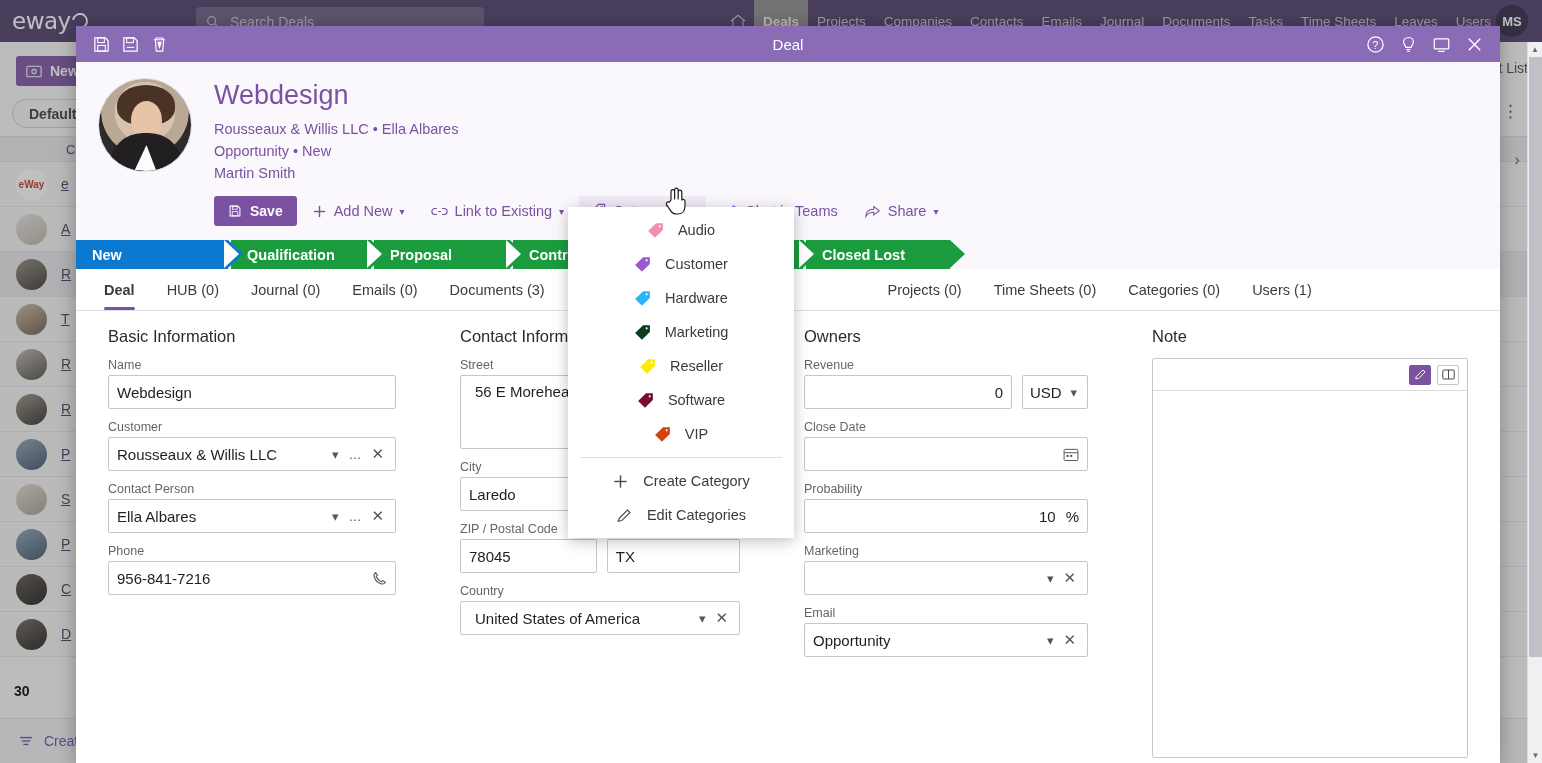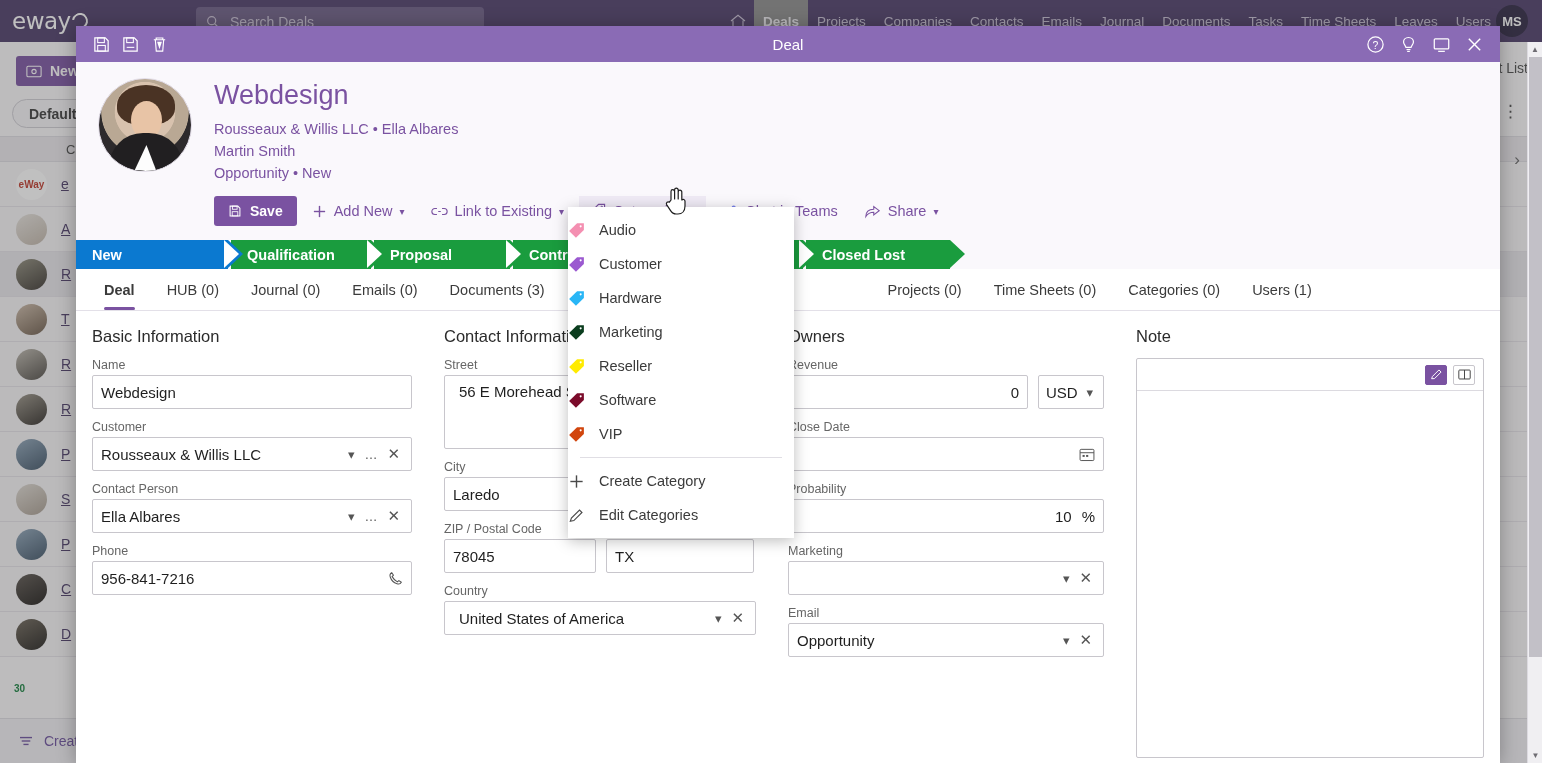--- a/index.html
+++ b/index.html
@@ -96,21 +96,21 @@
   .bg-rowav.r4 { background: linear-gradient(150deg,#bcb7ad,#4e4a45); }
   .bg-rowav.r5 { background: linear-gradient(150deg,#9a9488,#2f2b27); }
   .bg-rowav.r6 { background: linear-gradient(150deg,#8ea4b8,#3e5366); }
   .bg-rowav.r7 { background: linear-gradient(150deg,#ded9d2,#a79c90); }
   .bg-rowav.r8 { background: linear-gradient(150deg,#8ea4b8,#3e5366); }
   .bg-rowav.r9 { background: linear-gradient(150deg,#5c5650,#1d1a17); }
   .bg-rowav.r10 { background: linear-gradient(150deg,#6d6559,#22201d); }
   .bg-rowtext { color: #4b3b68; font-size: 14px; text-decoration: underline; }
   .bg-eway-mark { font-size: 10px; color: #c0392b; font-weight: bold; }
   .bg-count {
-    position: absolute; left: 14px; top: 683px; font-size: 10px; color: #15803d; font-weight: bold;
+    position: absolute; left: 14px; top: 683px; font-size: 14px; color: #000000; font-weight: bold;
   }
   .bg-footer {
     position: absolute; left: 0; top: 718px; width: 1530px; height: 45px;
     border-top: 1px solid #dedce2; display: flex; align-items: center;
     gap: 10px; padding-left: 18px; background: #f2f0f4;
   }
   .bg-footer-text { color: #6b4f9e; font-size: 14px; }
   .bg-dim { position: absolute; inset: 0; background: rgba(70,70,70,0.34); }
 
   
@@ -224,21 +224,21 @@
     white-space: nowrap;
   }
   .tab.sel { font-weight: bold; }
   .tab.sel:after {
     content: ""; position: absolute; bottom: 0; left: 16px; right: 16px;
     height: 3px; background: #7a52a1; border-radius: 2px;
   }
 
   
   .m-body { flex: 1; display: flex; background: #fff; padding: 16px 0 0 0; overflow: hidden; }
-  .col { padding: 0 16px; }
+  .col { padding: 0 32px; }
   .col1 { width: 352px; }
   .col2 { width: 344px; }
   .col3 { width: 348px; }
   .col4 { flex: 1; }
   .sec-title { font-size: 16.5px; color: #2b2b2b; margin-bottom: 12px; }
   .fld { margin-bottom: 11px; }
   .flabel { font-size: 12.5px; color: #666; margin-bottom: 3px; }
   .fbox {
     height: 34px; border: 1px solid #c8c6cc; border-radius: 2px; background: #fff;
     display: flex; align-items: center; padding: 0 8px; gap: 4px;
@@ -271,21 +271,21 @@
   .note-btn.act { background: #7a52a1; border-color: #7a52a1; }
 
   
   .dd {
     position: absolute; left: 568px; top: 207px; width: 226px;
     background: #fff; box-shadow: 0 3px 14px rgba(0,0,0,0.26); z-index: 200;
     padding: 6px 0;
   }
   .dd-item {
     height: 34px; display: flex; align-items: center; gap: 14px; 
-    font-size: 14.5px; color: #3b3b3b; cursor: pointer;
+    font-size: 14.5px; color: #3b3b3b; cursor: pointer; justify-content: center;
   }
   .dd-sep { height: 1px; background: #e0dee4; margin: 6px 12px; }
   .tagicon { width: 17px; height: 17px; flex: none; }
   .cursor-hand {
     position: absolute; left: 664px; top: 186px; z-index: 250; pointer-events: none;
   }
 </style>
 </head>
 <body>
 
@@ -494,22 +494,22 @@
       <div class="m-hdr-inner">
         <div class="m-photo">
           <div class="hair"></div>
           <div class="face"></div>
           <div class="suit"></div>
           <div class="collar"></div>
         </div>
         <div class="m-titleblock">
           <div class="m-dealname">Webdesign</div>
           <div class="m-sub">Rousseaux &amp; Willis LLC • Ella Albares</div>
+          <div class="m-sub" style="margin-top:1px">Opportunity • New</div>
           <div class="m-sub" style="margin-top:1px">Martin Smith</div>
-          <div class="m-sub" style="margin-top:1px">Opportunity • New</div>
 
           <div class="m-actions">
             <button class="m-save">
               <svg width="14" height="14" viewBox="0 0 20 20">
                 <path d="M3 3 H14 L17 6 V17 H3 Z" fill="none" stroke="#fff" stroke-width="1.5"></path>
                 <rect x="6.5" y="3" width="6.5" height="4.5" fill="none" stroke="#fff" stroke-width="1.2"></rect>
                 <rect x="6" y="11" width="8" height="6" fill="none" stroke="#fff" stroke-width="1.2"></rect>
               </svg>
               <span>Save</span>
             </button>

